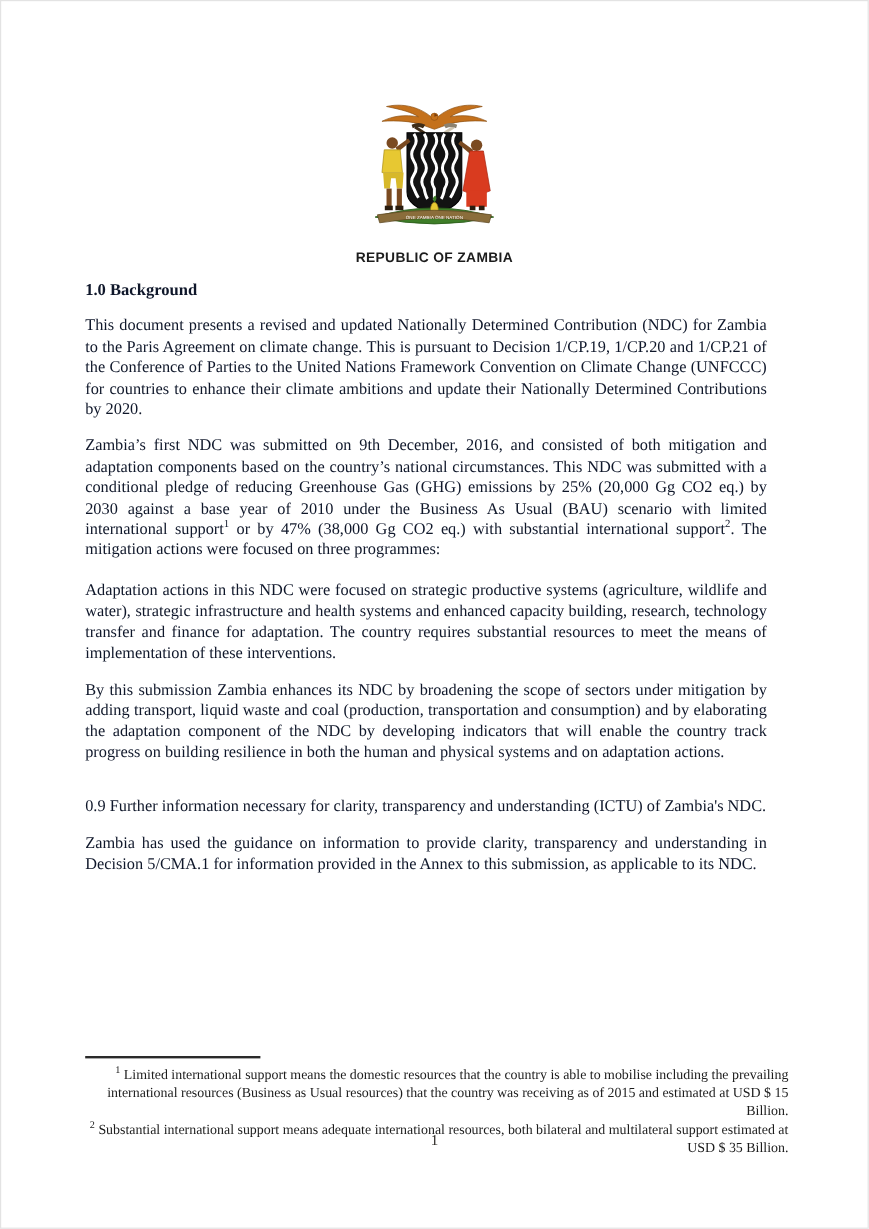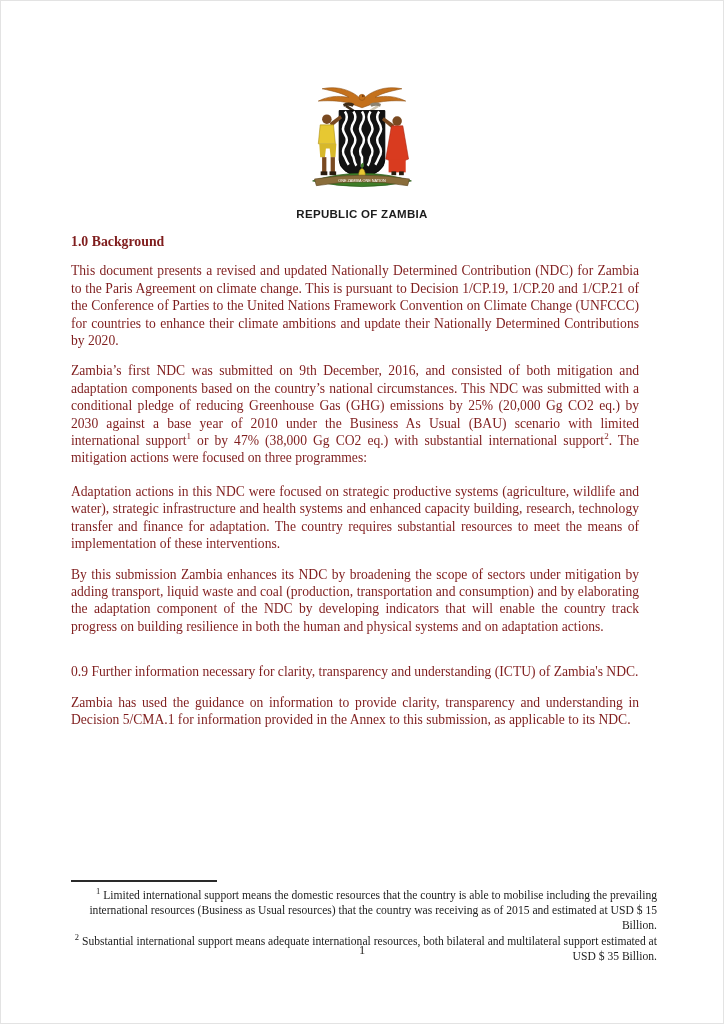--- a/index.html
+++ b/index.html
@@ -27,21 +27,21 @@
     font-family: "Liberation Sans", sans-serif;
     font-weight: bold;
     font-size: 11.5px;
     letter-spacing: 0.3px;
     color: #1c1c1c;
     text-align: center;
   }
   .content {
     position: absolute;
     top: 232px; left: 70px; right: 68px;
-    color: #7f1d1d;
+    color: #0f172a;
     font-size: 13.6px;
     line-height: 17.4px;
     text-align: justify;
   }
   .h-bold {
     font-weight: bold;
     margin: 0 0 12px 0;
     font-size: 13.8px;
   }
   .para { margin: 0 16px 13px 0; }

